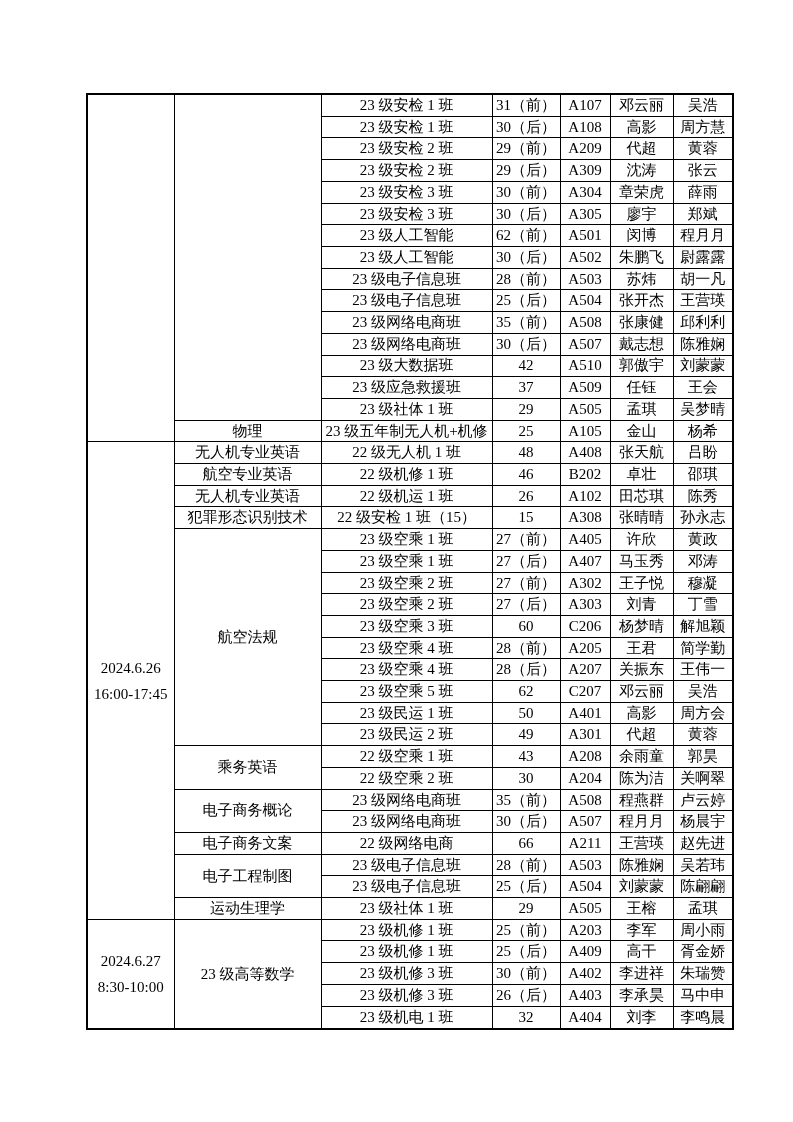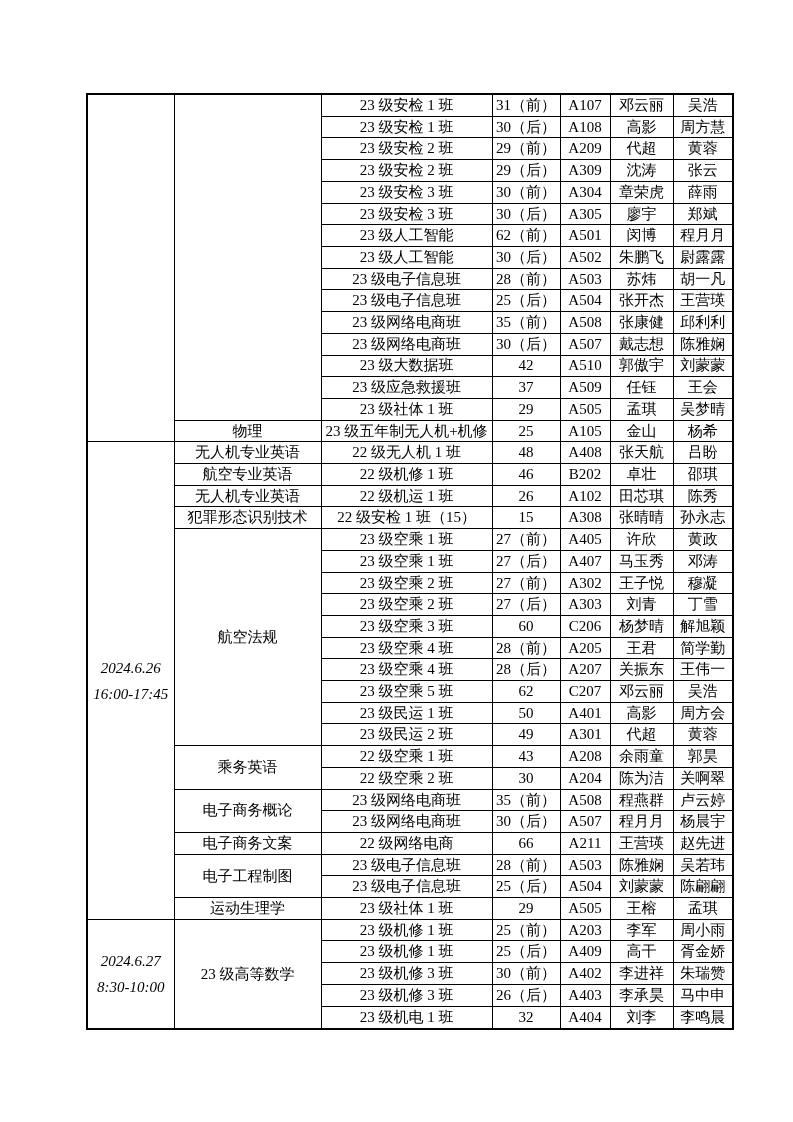--- a/index.html
+++ b/index.html
@@ -22,21 +22,21 @@
     border:2px solid #000;
   }
   table.exam td{
     border:1px solid #000;
     text-align:center;
     vertical-align:middle;
     padding:0 1px;
     overflow:hidden;
     white-space:nowrap;
   }
-  td.date-cell{white-space:normal;font-style:italic;}
+  td.date-cell{white-space:normal;}
   .date-line{line-height:26px;}
 </style>
 </head>
 <body>
 
 <div class="page">
   <table class="exam">
     <colgroup>
       <col style="width:87px">
       <col style="width:147px">

